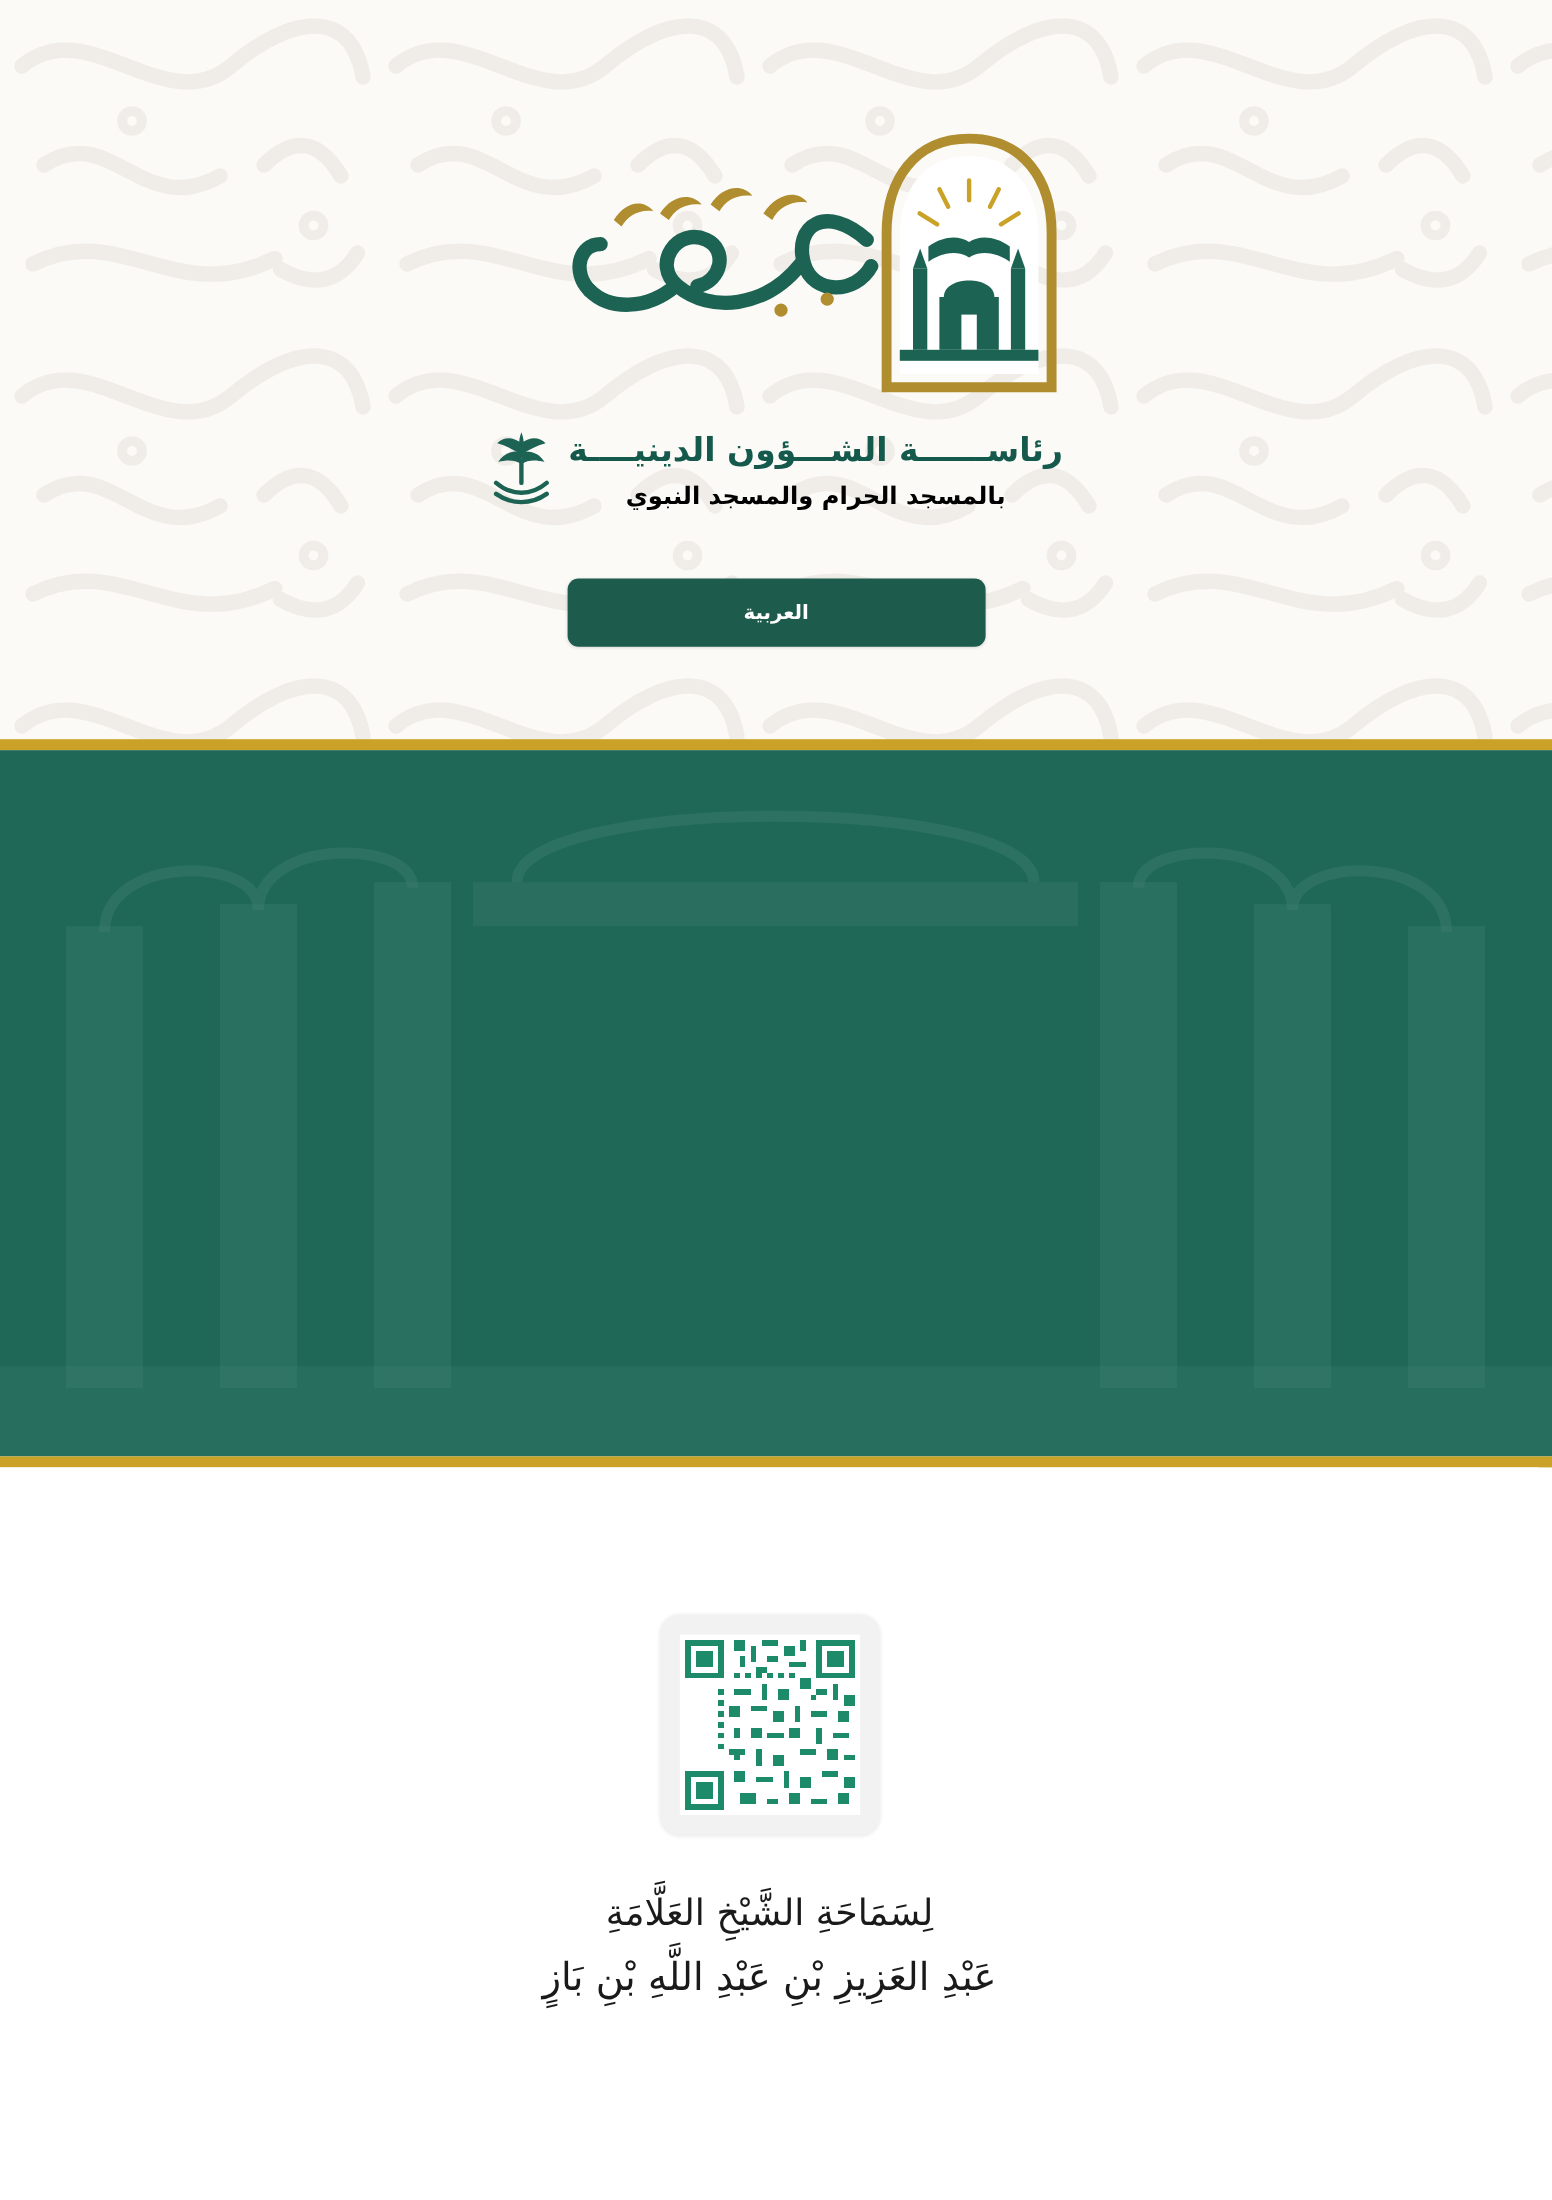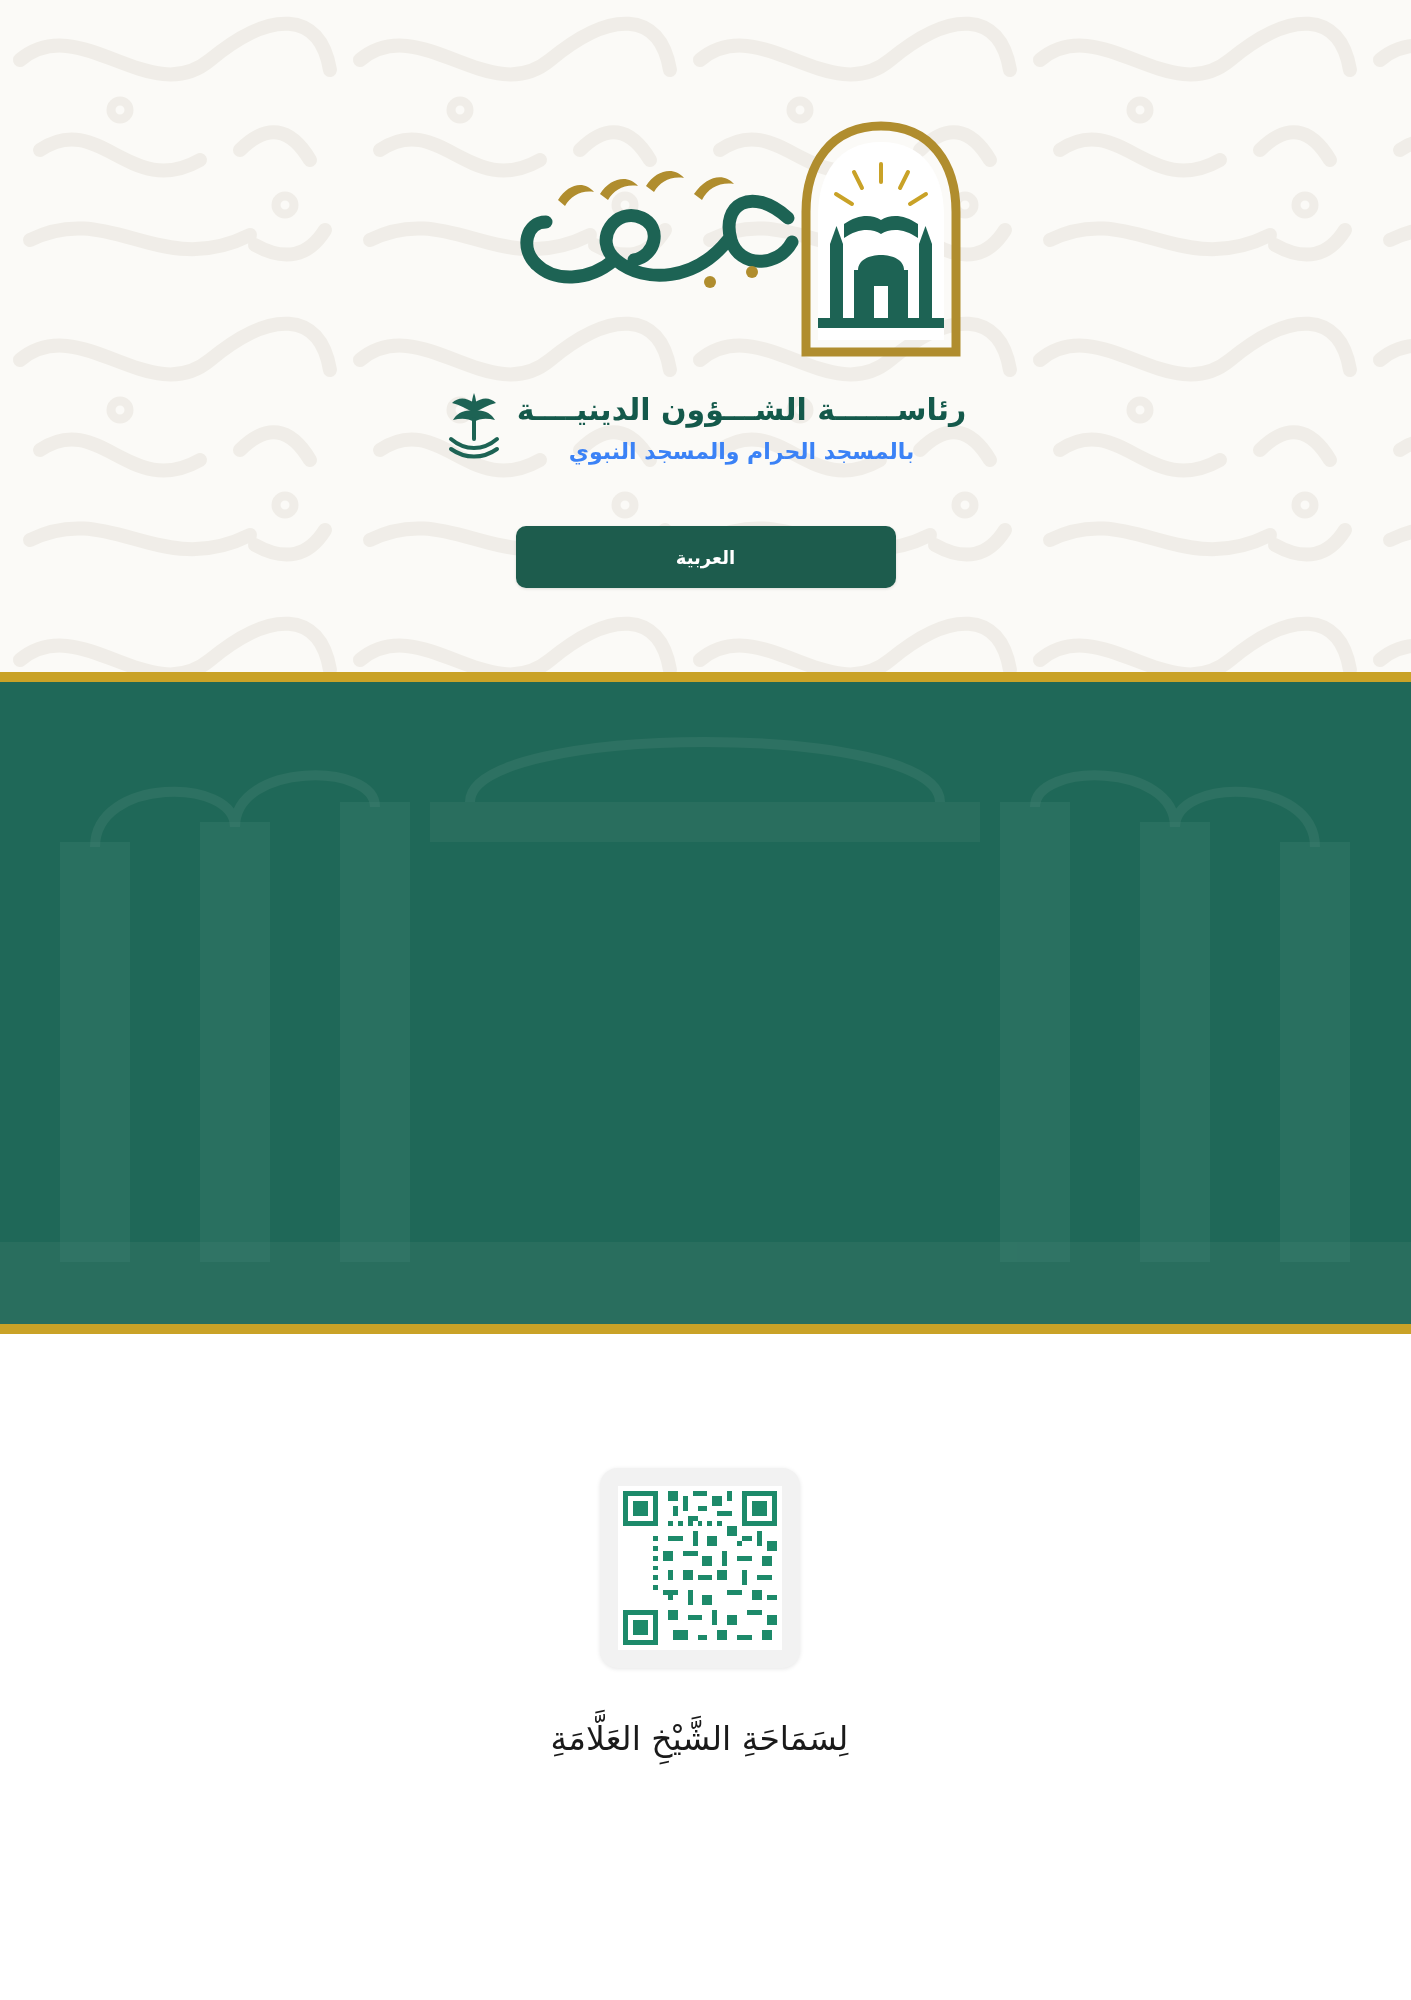--- a/index.html
+++ b/index.html
@@ -69,21 +69,21 @@
     font-size: 30px;
     font-weight: 700;
     color: #14594b;
     letter-spacing: 1px;
     margin-top: 10px;
     direction: rtl;
   }
   .org-line2 {
     font-size: 22px;
     font-weight: 700;
-    color: #3b82f6;
+    color: #000000;
     letter-spacing: 0.5px;
     margin-top: 12px;
     direction: rtl;
   }
   .org-block {
     position: relative;
     display: flex;
     align-items: center;
     gap: 14px;
     margin-top: 12px;
@@ -424,14 +424,15 @@
           <rect x="24" y="30" width="3" height="1"></rect>
         <rect x="29" y="29" width="2" height="2"></rect>
         <rect x="10" y="22" width="1" height="1"></rect>
           <rect x="24" y="11" width="1" height="1"></rect>
       </g>
     </svg>
   </div>
 
   <div class="author-block">
     <div class="author-line">لِسَمَاحَةِ الشَّيْخِ العَلَّامَةِ</div>
+    <div class="author-line name">عَبْدِ العَزِيزِ بْنِ عَبْدِ اللَّهِ بْنِ بَازٍ</div>
   </div>
 </div>
 
 </body></html>

